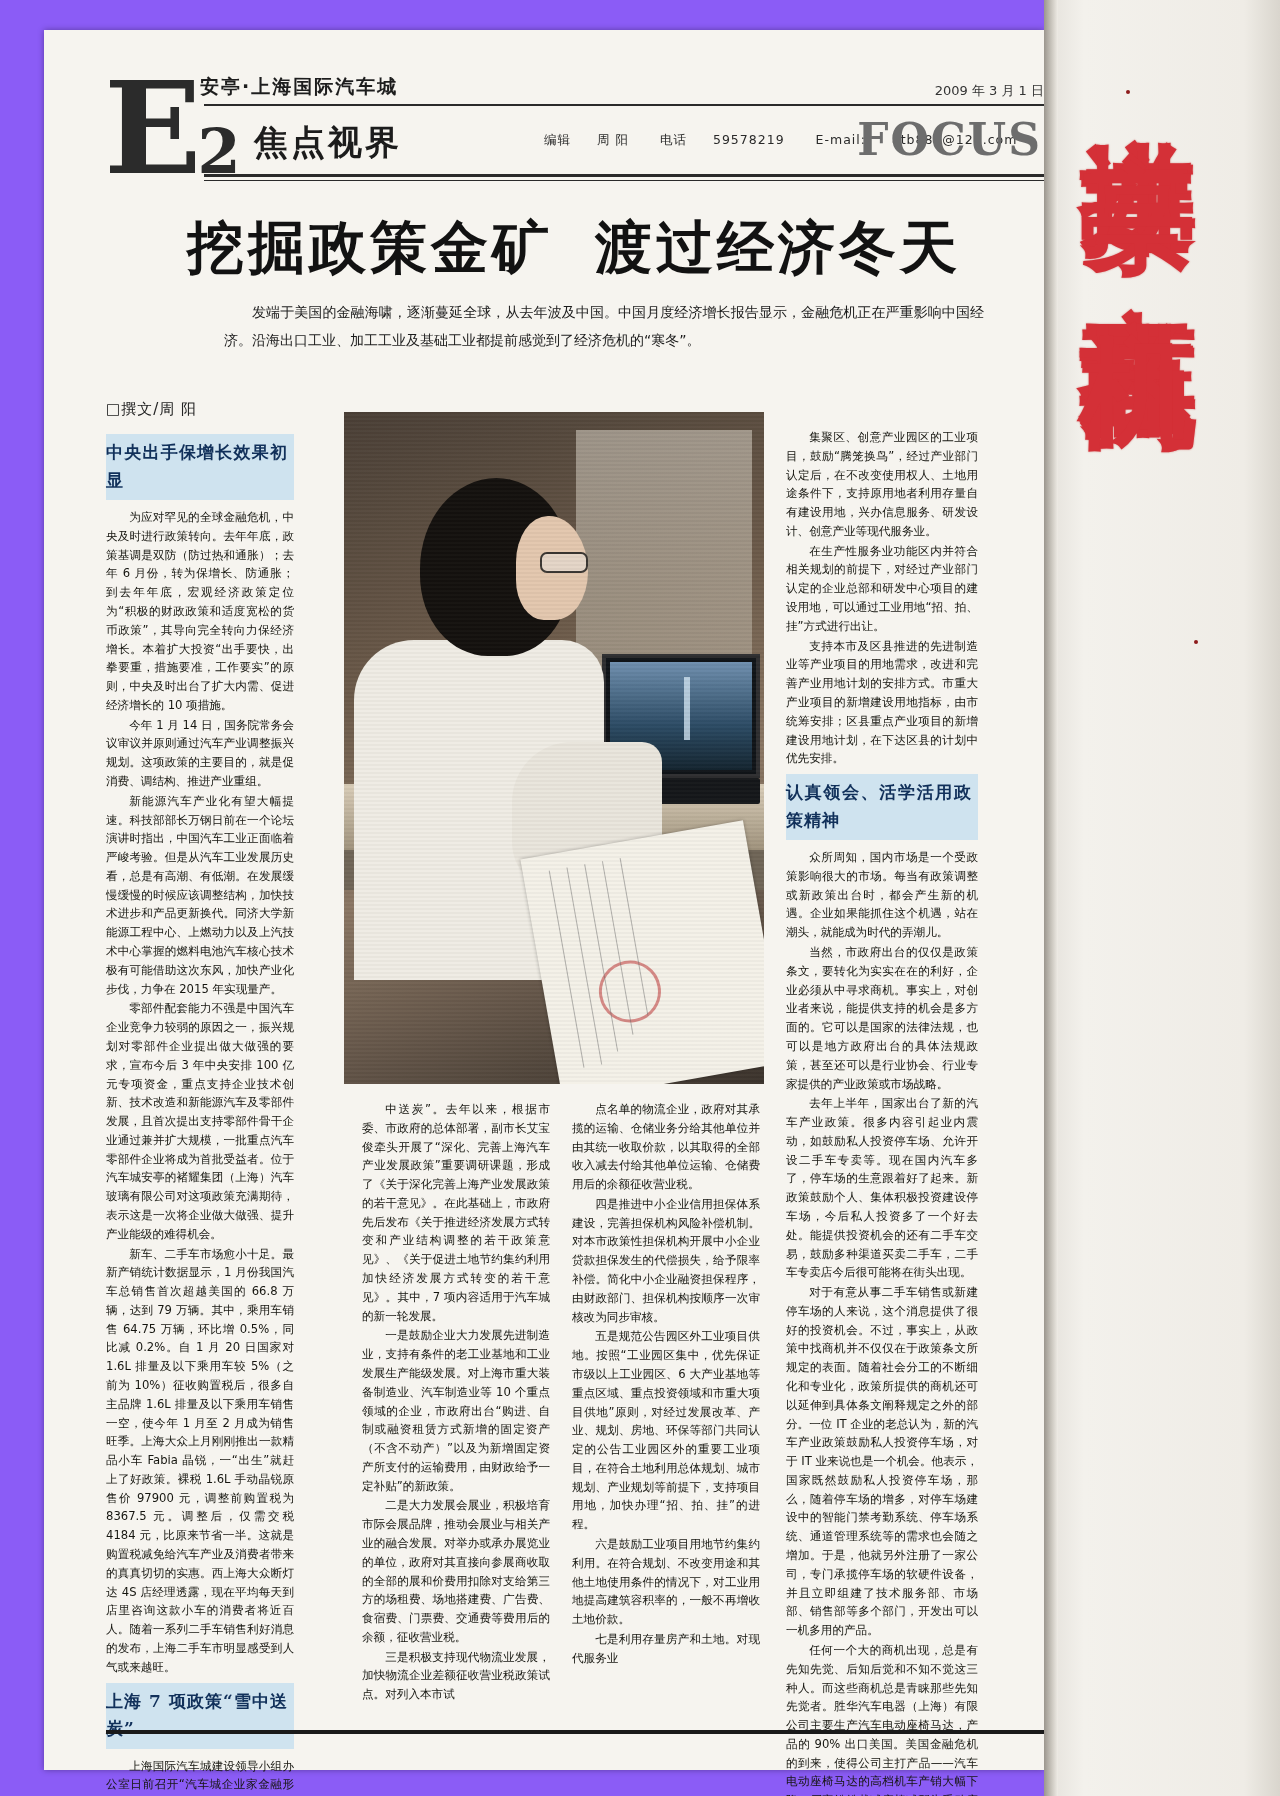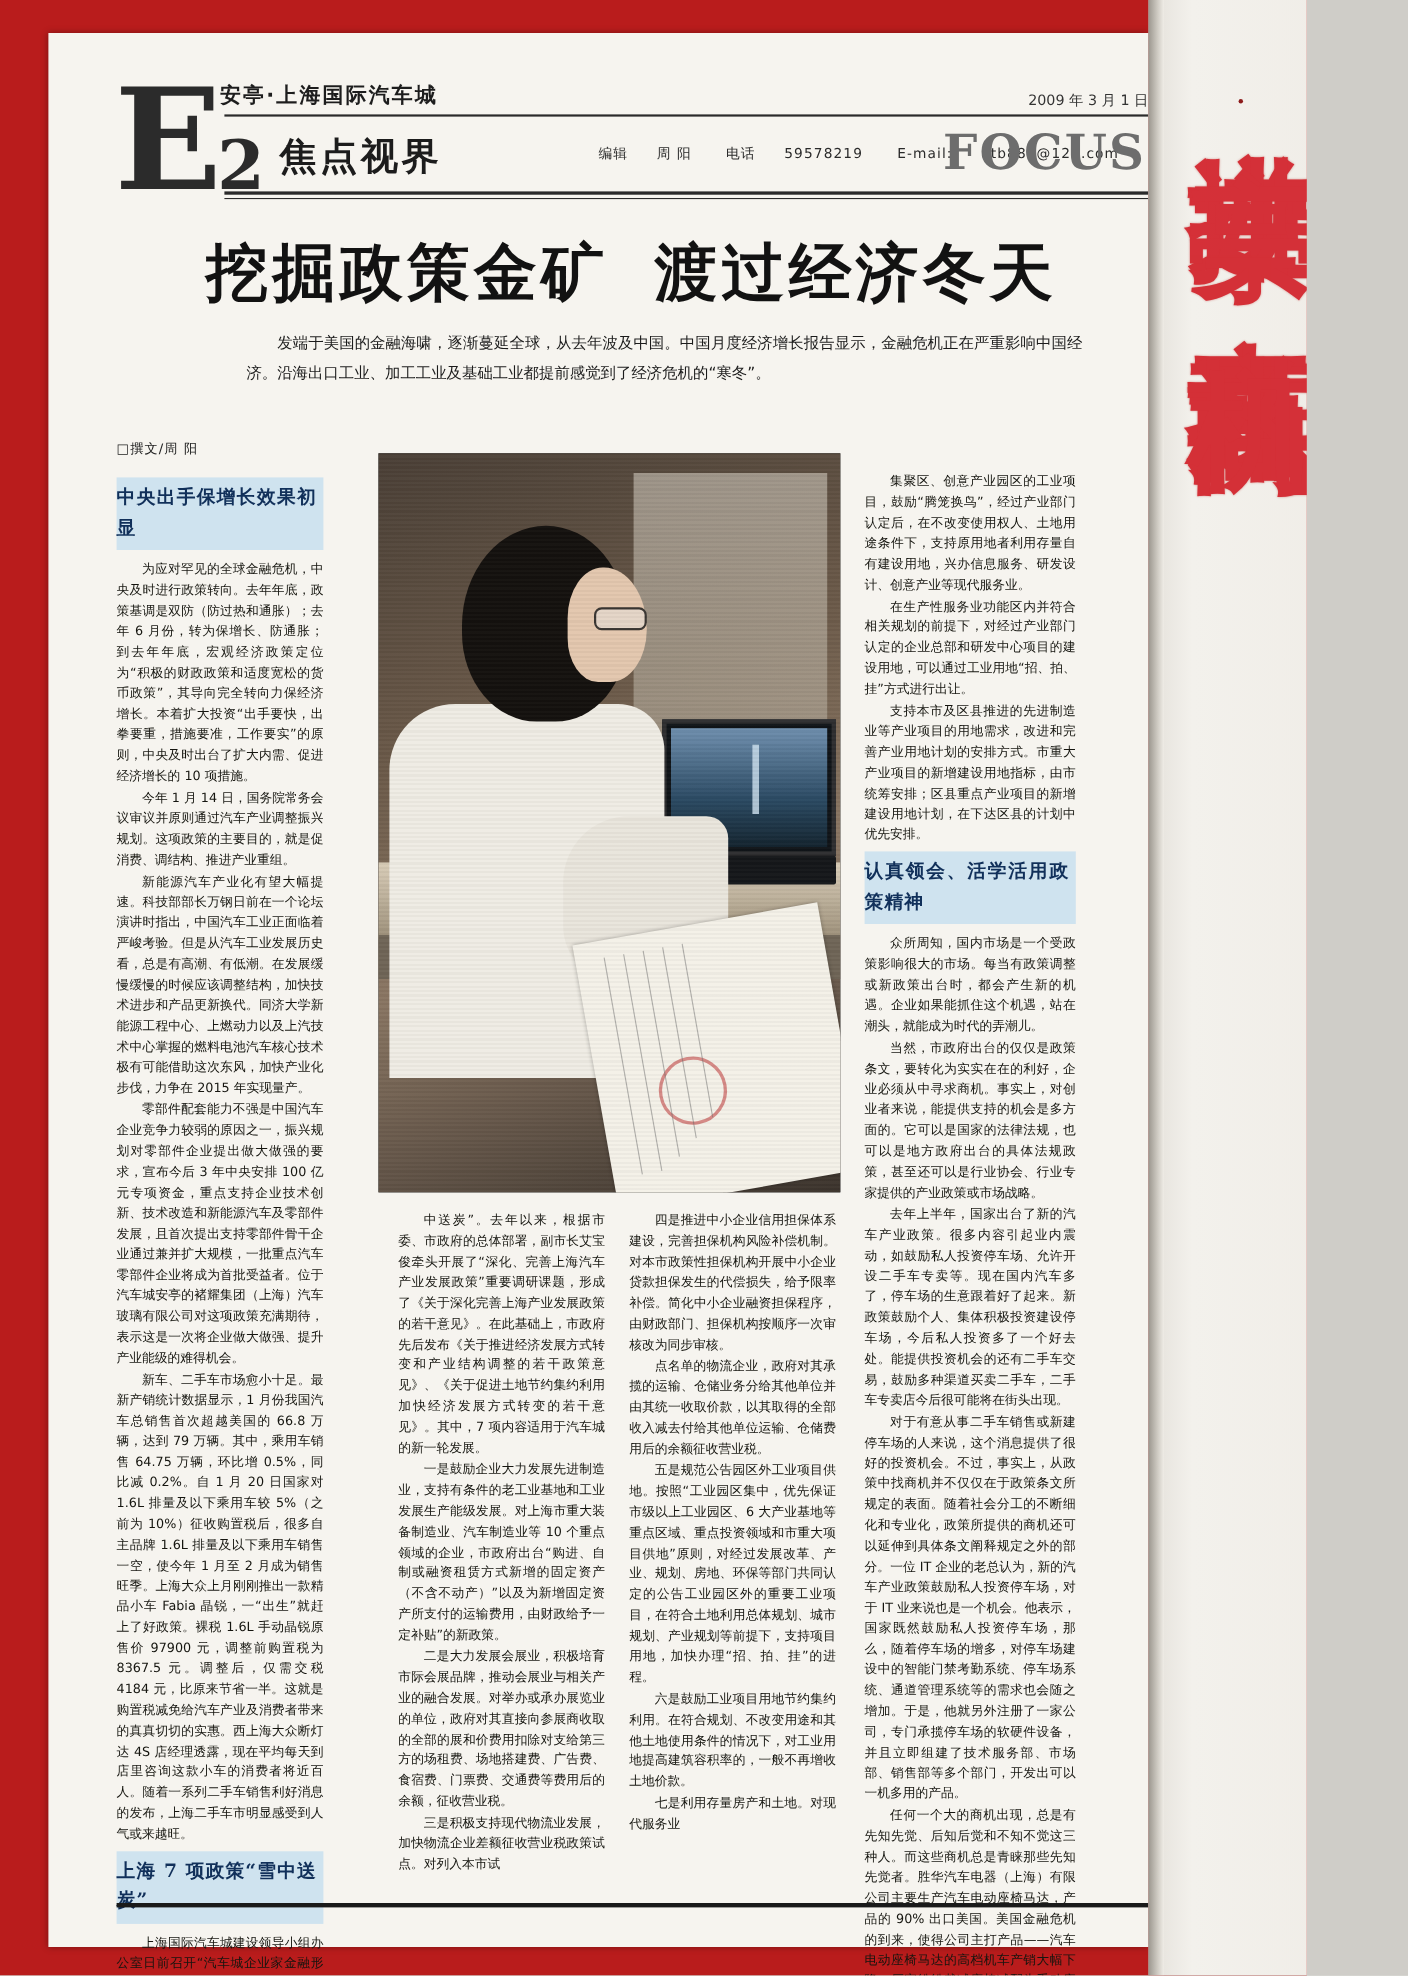--- a/index.html
+++ b/index.html
@@ -1,19 +1,19 @@
 <!DOCTYPE html>
 <html><head>
 <meta charset="utf-8">
 <style>
   html,body{margin:0;padding:0;background:#cfcdc8;}
   body{font-family:"DejaVu Sans","Liberation Sans",sans-serif;}
   #page{
-    position:relative;width:1188px;height:1796px;
-    background:#b91c1c;
+    position:relative;width:1280px;height:1796px;
+    background:#8b5cf6;
     overflow:hidden;
   }
   
   #sheet{
     position:absolute;left:44px;top:30px;width:1000px;height:1740px;
     background:#f6f4ef;
     box-shadow:0 0 6px rgba(0,0,0,.35);
   }
   
   #strip{
@@ -76,21 +76,21 @@
 
   
   .lead{
     position:absolute;left:180px;top:268px;width:760px;
     font-size:14px;line-height:2.0;color:#1b1b1b;text-align:justify;
     font-family:"DejaVu Sans","Liberation Sans",sans-serif;
   }
   .lead p{margin:0 0 2px 0;text-indent:2em;}
 
   
-  .byline{position:absolute;left:62px;top:370px;font-size:12px;color:#222;letter-spacing:1px;}
+  .byline{position:absolute;left:62px;top:370px;font-size:15px;color:#222;letter-spacing:1px;}
 
   .col{position:absolute;font-size:11.6px;line-height:1.62;color:#15150f;text-align:justify;}
   .col p{margin:0 0 1px 0;text-indent:2em;}
 
   .c1{left:62px;top:398px;width:188px;}
   .c2{left:318px;top:1070px;width:188px;}
   .c3{left:528px;top:1070px;width:188px;}
   .c4{left:742px;top:398px;width:192px;}
 
   .sechead{
@@ -205,22 +205,22 @@
     </div>
 
     <div class="col c2">
       <p>中送炭”。去年以来，根据市委、市政府的总体部署，副市长艾宝俊牵头开展了“深化、完善上海汽车产业发展政策”重要调研课题，形成了《关于深化完善上海产业发展政策的若干意见》。在此基础上，市政府先后发布《关于推进经济发展方式转变和产业结构调整的若干政策意见》、《关于促进土地节约集约利用加快经济发展方式转变的若干意见》。其中，7 项内容适用于汽车城的新一轮发展。</p>
       <p>一是鼓励企业大力发展先进制造业，支持有条件的老工业基地和工业发展生产能级发展。对上海市重大装备制造业、汽车制造业等 10 个重点领域的企业，市政府出台“购进、自制或融资租赁方式新增的固定资产（不含不动产）”以及为新增固定资产所支付的运输费用，由财政给予一定补贴”的新政策。</p>
       <p>二是大力发展会展业，积极培育市际会展品牌，推动会展业与相关产业的融合发展。对举办或承办展览业的单位，政府对其直接向参展商收取的全部的展和价费用扣除对支给第三方的场租费、场地搭建费、广告费、食宿费、门票费、交通费等费用后的余额，征收营业税。</p>
       <p>三是积极支持现代物流业发展，加快物流企业差额征收营业税政策试点。对列入本市试</p>
     </div>
 
     <div class="col c3">
+      <p>点名单的物流企业，政府对其承揽的运输、仓储业务分给其他单位并由其统一收取价款，以其取得的全部收入减去付给其他单位运输、仓储费用后的余额征收营业税。</p>
       <p>四是推进中小企业信用担保体系建设，完善担保机构风险补偿机制。对本市政策性担保机构开展中小企业贷款担保发生的代偿损失，给予限率补偿。简化中小企业融资担保程序，由财政部门、担保机构按顺序一次审核改为同步审核。</p>
-      <p>点名单的物流企业，政府对其承揽的运输、仓储业务分给其他单位并由其统一收取价款，以其取得的全部收入减去付给其他单位运输、仓储费用后的余额征收营业税。</p>
       <p>五是规范公告园区外工业项目供地。按照“工业园区集中，优先保证市级以上工业园区、6 大产业基地等重点区域、重点投资领域和市重大项目供地”原则，对经过发展改革、产业、规划、房地、环保等部门共同认定的公告工业园区外的重要工业项目，在符合土地利用总体规划、城市规划、产业规划等前提下，支持项目用地，加快办理“招、拍、挂”的进程。</p>
       <p>六是鼓励工业项目用地节约集约利用。在符合规划、不改变用途和其他土地使用条件的情况下，对工业用地提高建筑容积率的，一般不再增收土地价款。</p>
       <p>七是利用存量房产和土地。对现代服务业</p>
     </div>
 
     <div class="col c4">
       <p>集聚区、创意产业园区的工业项目，鼓励“腾笼换鸟”，经过产业部门认定后，在不改变使用权人、土地用途条件下，支持原用地者利用存量自有建设用地，兴办信息服务、研发设计、创意产业等现代服务业。</p>
       <p>在生产性服务业功能区内并符合相关规划的前提下，对经过产业部门认定的企业总部和研发中心项目的建设用地，可以通过工业用地“招、拍、挂”方式进行出让。</p>
       <p>支持本市及区县推进的先进制造业等产业项目的用地需求，改进和完善产业用地计划的安排方式。市重大产业项目的新增建设用地指标，由市统筹安排；区县重点产业项目的新增建设用地计划，在下达区县的计划中优先安排。</p>
       <div class="sechead">认真领会、活学活用政策精神</div>

